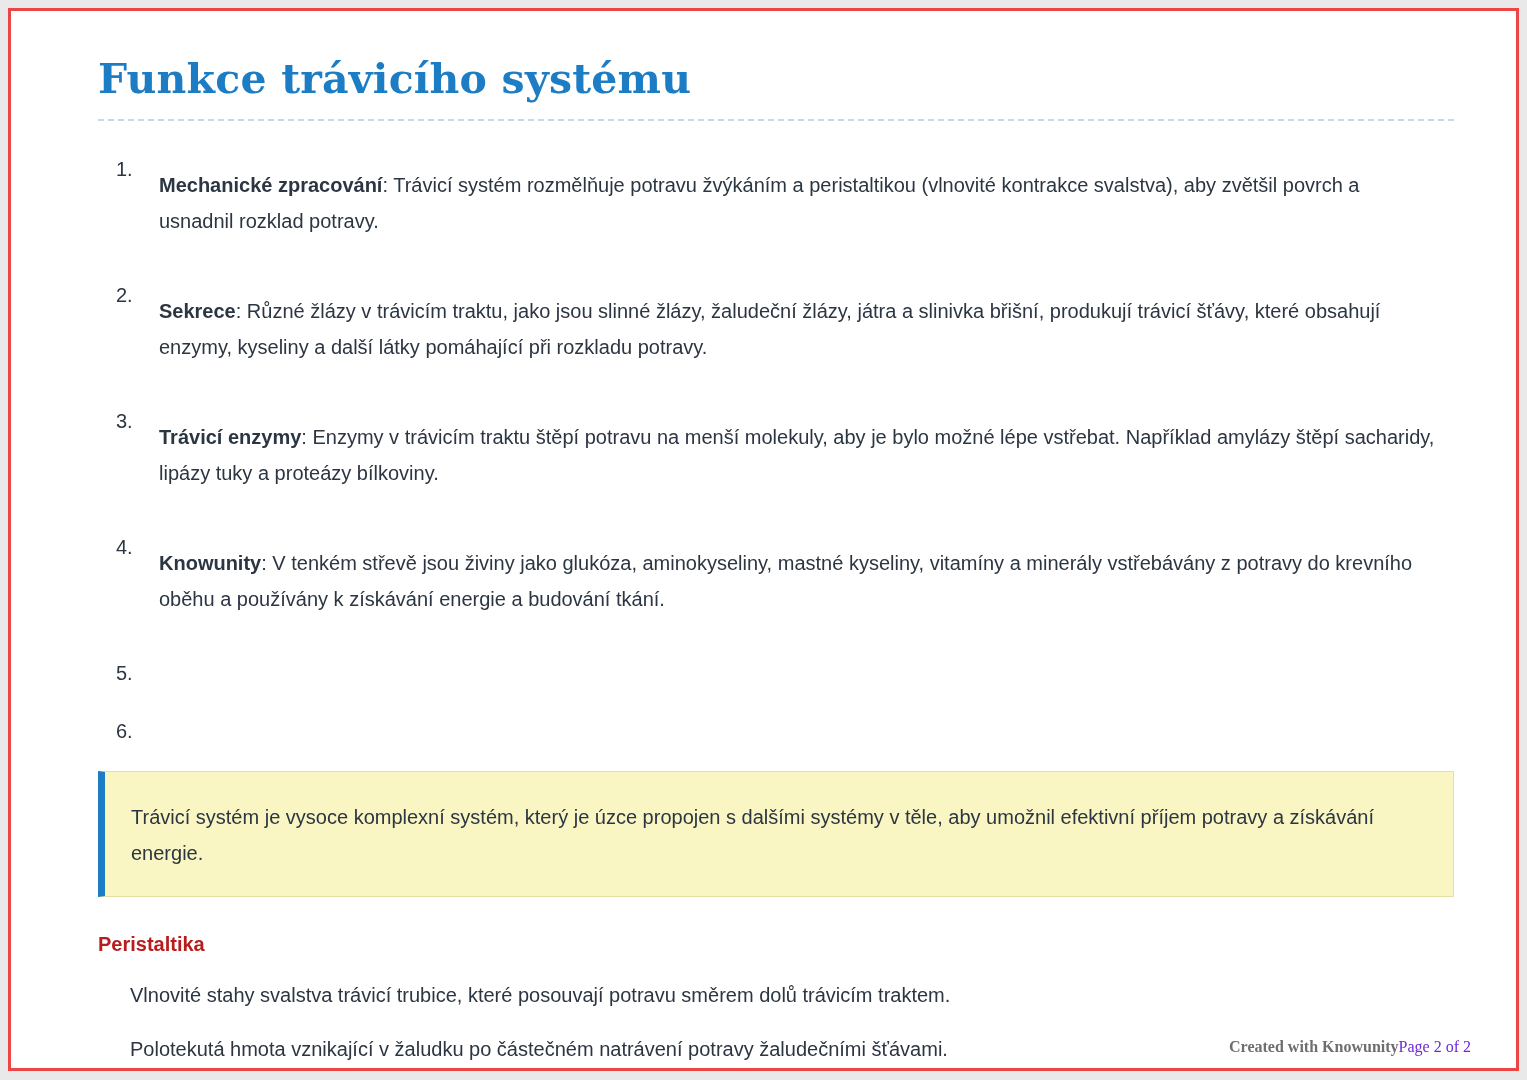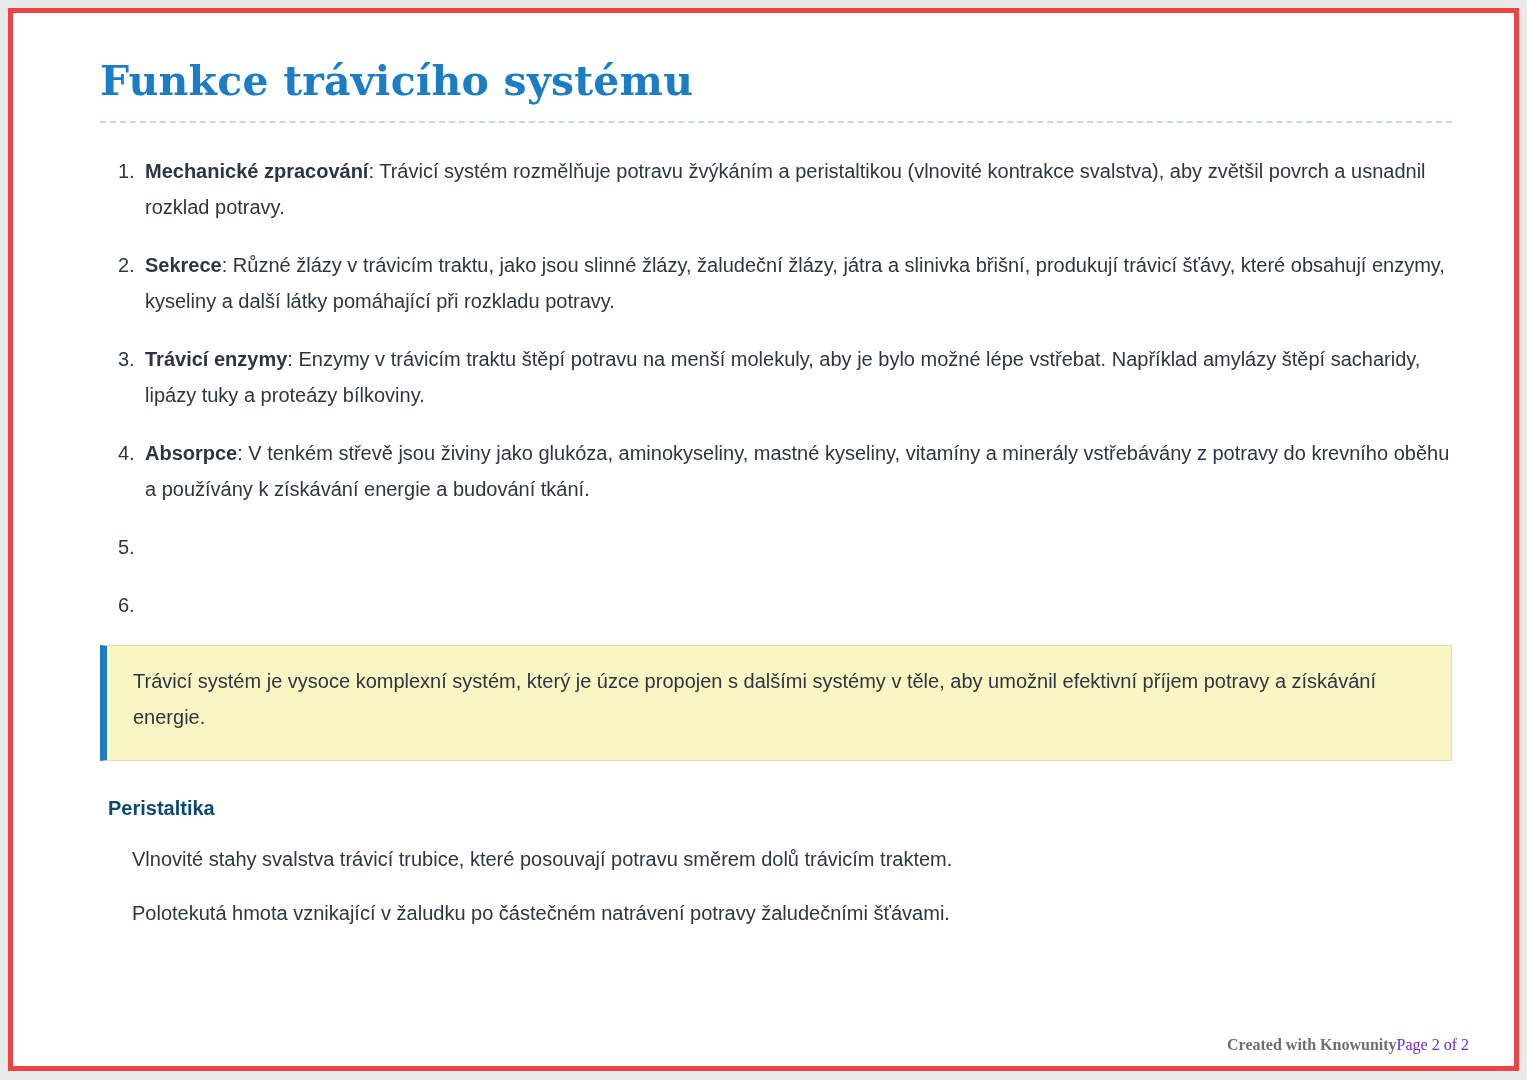--- a/index.html
+++ b/index.html
@@ -9,21 +9,21 @@
     background: #e9e9e9;
     font-family: "Liberation Sans", sans-serif;
     position: relative;
     overflow: hidden;
   }
   .page {
     position: absolute;
     top: 8px; left: 8px;
     width: 1511px; height: 1063px;
     background: #ffffff;
-    border: 5px solid #ef4444;
+    border: 3px solid #ef4444;
   }
   .content {
     padding: 44px 62px 0 87px;
   }
   .doc-title {
     font-family: "DejaVu Serif", serif;
     font-weight: bold;
     font-size: 41px;
     color: #1d7dc4;
     margin: 0 0 16px 0;
@@ -42,37 +42,37 @@
   }
   .li {
     display: flex;
     margin-bottom: 22px;
   }
   .li .num {
     width: 20px;
     flex: none;
     margin-right: 7px;
   }
-  .li p { margin: 0; }
+  .li p { margin: 16px; }
   .li b { font-weight: bold; }
   .callout {
     margin: 20px 0 0 0;
     background: #f9f6c3;
     border: 1px solid #e4e0a6;
     border-left: 7px solid #1d7dc4;
-    padding: 17px 30px 25px 26px;
+    padding: 27px 30px 25px 26px;
     font-size: 20px;
     line-height: 36px;
     color: #2c3642;
   }
   .subheading {
-    color: #0c4a6e;
+    color: #b91c1c;
     font-size: 20px;
     font-weight: bold;
-    margin: 36px 0 0 8px;
+    margin: 36px 0 0 0;
   }
   .section-body {
     margin: 24px 0 0 32px;
     font-size: 20px;
     line-height: 30px;
     color: #2c3642;
   }
   .footer {
     position: absolute;
     left: 47px; right: 45px; bottom: 12px;
@@ -111,21 +111,21 @@
         <p><b>Sekrece</b><span>: Různé žlázy v trávicím traktu, jako jsou slinné žlázy, žaludeční žlázy, játra a slinivka břišní, produkují trávicí šťávy, které obsahují enzymy, kyseliny a další látky pomáhající při rozkladu potravy.</span></p>
       </div>
 
       <div class="li">
         <span class="num">3.</span>
         <p><b>Trávicí enzymy</b><span>: Enzymy v trávicím traktu štěpí potravu na menší molekuly, aby je bylo možné lépe vstřebat. Například amylázy štěpí sacharidy, lipázy tuky a proteázy bílkoviny.</span></p>
       </div>
 
       <div class="li">
         <span class="num">4.</span>
-        <p><b>Absorpce</b><span>: V tenkém střevě jsou živiny jako glukóza, aminokyseliny, mastné kyseliny, vitamíny a minerály vstřebávány z potravy do krevního oběhu a používány k získávání energie a budování tkání.</span></p>
+        <p><b>Knowunity</b><span>: V tenkém střevě jsou živiny jako glukóza, aminokyseliny, mastné kyseliny, vitamíny a minerály vstřebávány z potravy do krevního oběhu a používány k získávání energie a budování tkání.</span></p>
       </div>
 
       <div class="li">
         <span class="num">5.</span>
       </div>
 
       <div class="li">
         <span class="num">6.</span>
       </div>
 

